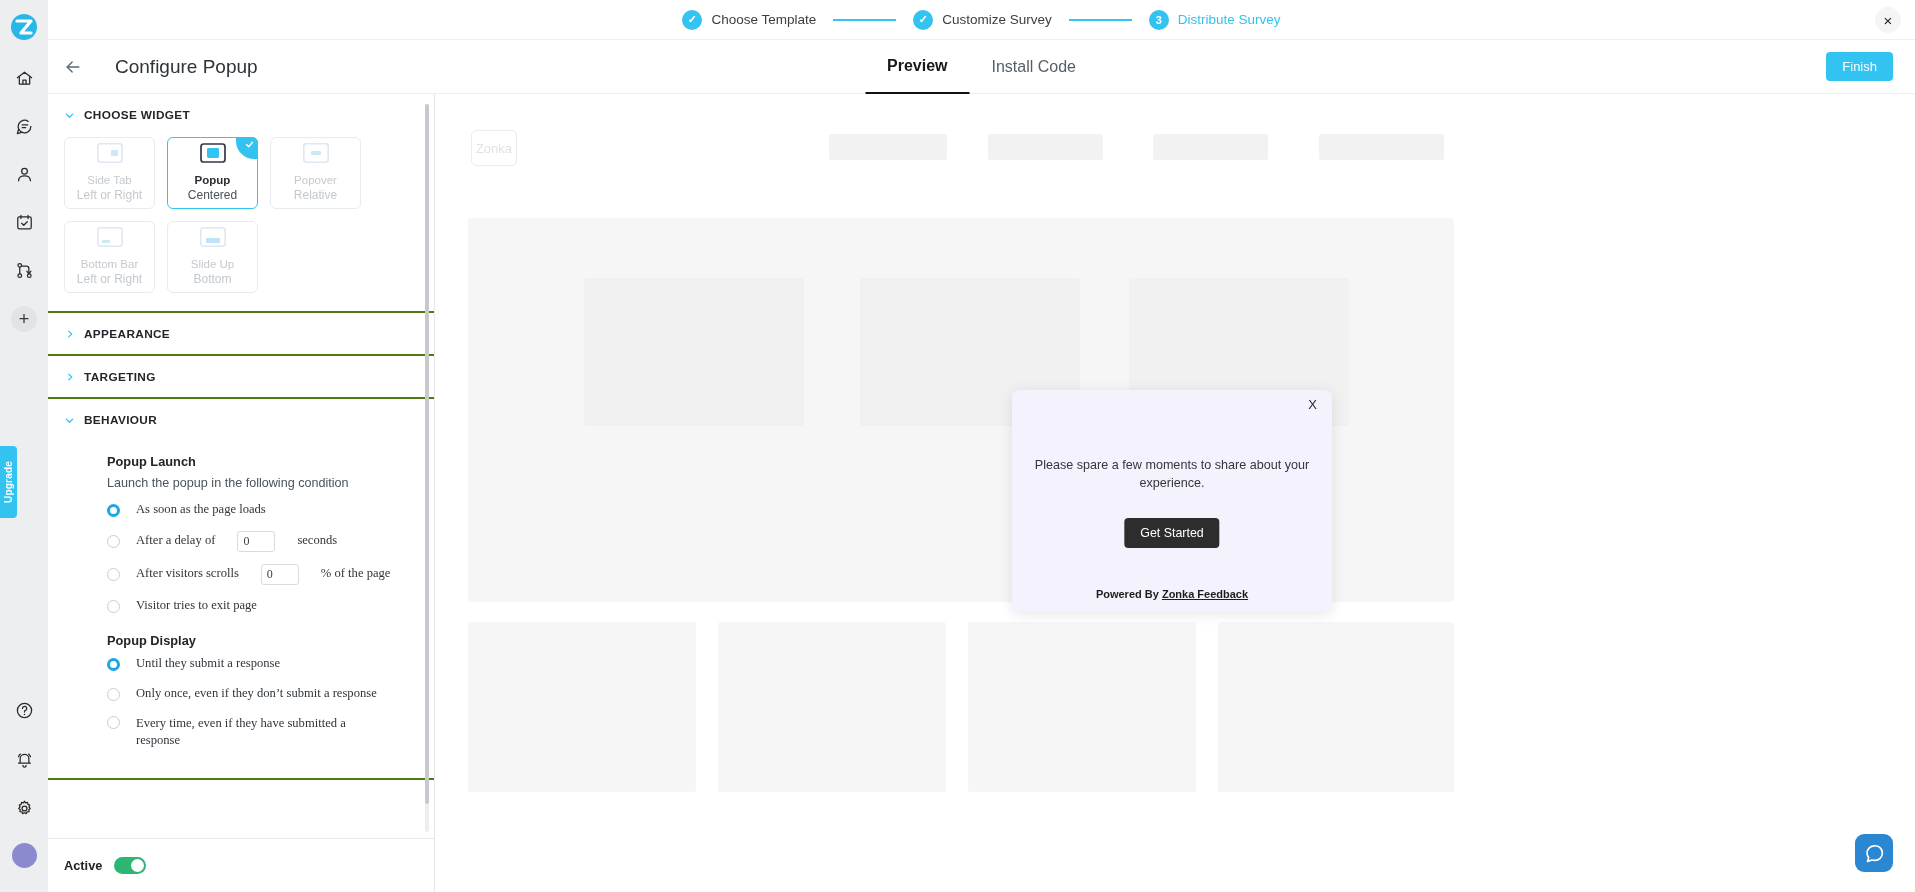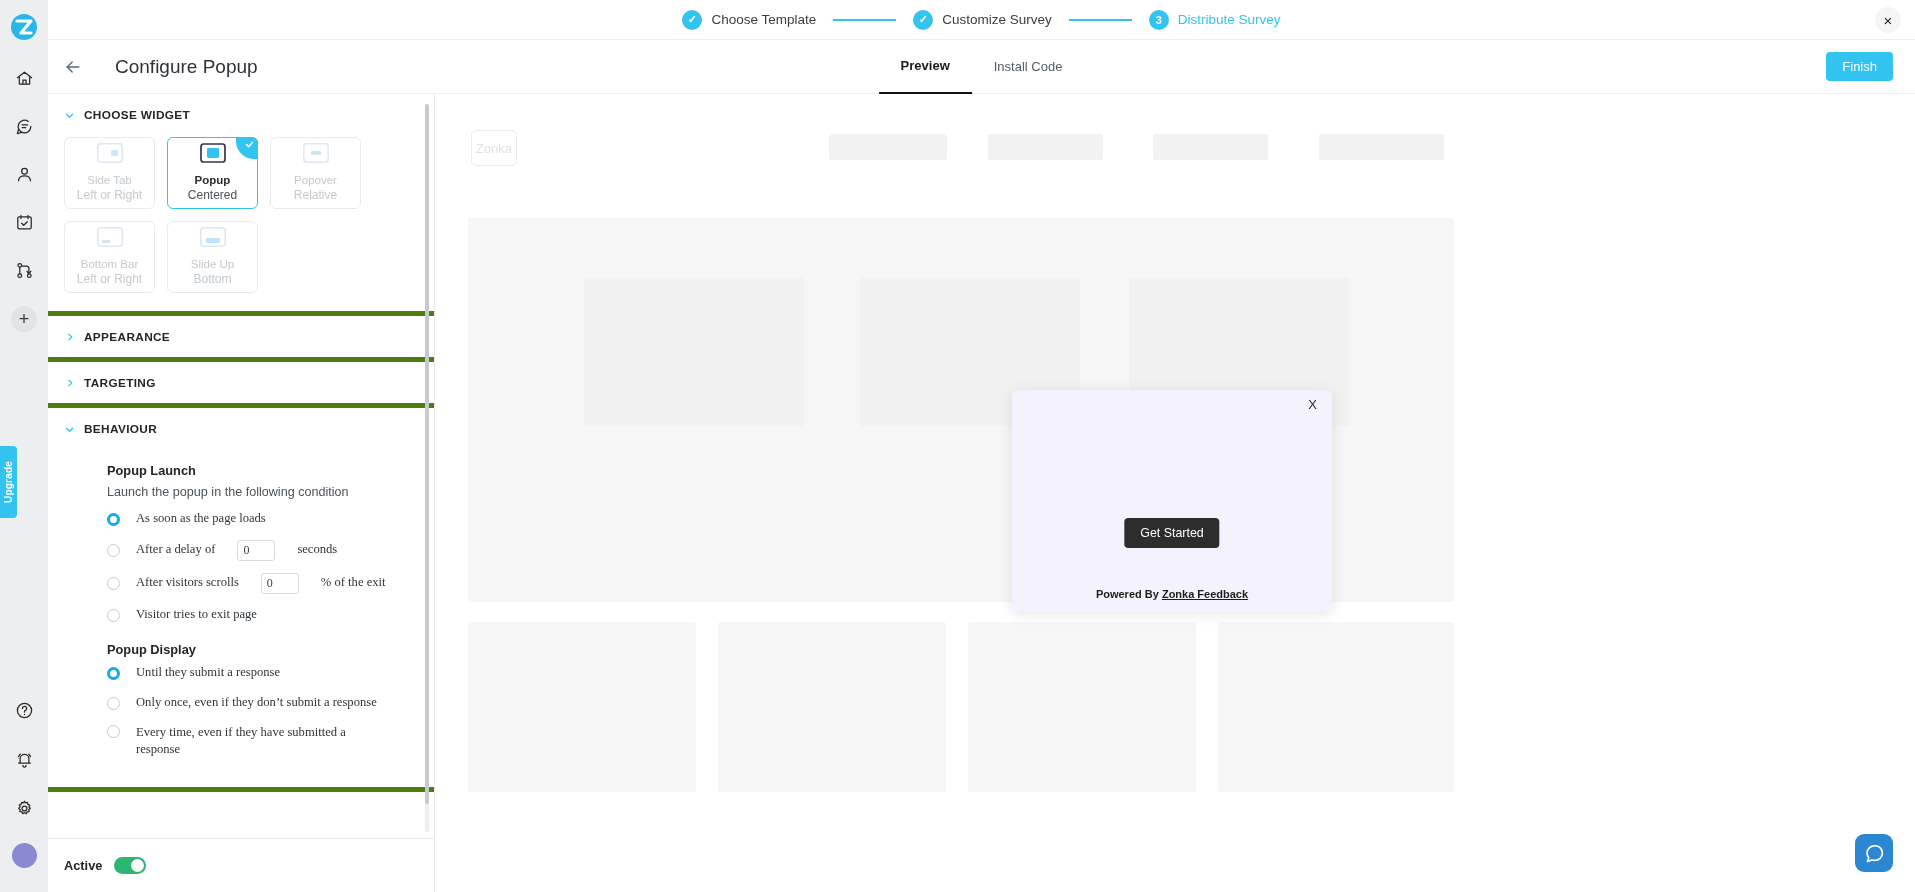--- a/index.html
+++ b/index.html
@@ -81,42 +81,42 @@
     display: flex; align-items: center; z-index: 15; gap: 21px;
   }
   .back-arrow {
     margin-left: 12px; width: 26px; height: 26px;
     display: flex; align-items: center; justify-content: center;
     color: #5a6570; cursor: pointer;
   }
   .page-title { margin-left: 8px; font-size: 19px; color: #2e3338; font-weight: normal; }
   .head-tabs { position: absolute; left: 50%; transform: translateX(-50%); display: flex; height: 54px; align-items: center; }
   .head-tab {
-    font-size: 13px; color: #555e66; padding: 0 22px; height: 54px;
+    font-size: 16px; color: #555e66; padding: 0 22px; height: 54px;
     display: flex; align-items: center; cursor: pointer;
   }
   .head-tab.sel { color: #16191c; font-weight: bold; border-bottom: 2.5px solid #111; }
   .finish-btn {
     position: absolute; right: 22px;
     background: #33c3f0; color: #fff; border: none;
     font-size: 13px; padding: 7px 16px; border-radius: 4px;
     font-family: inherit; cursor: pointer;
   }
 
   
   .panel {
     position: absolute; left: 48px; top: 94px; width: 387px; bottom: 0;
     background: #fff; border-right: 1px solid #e6e8ea;
     overflow: hidden;
   }
   .panel-scroll { position: absolute; inset: 0 0 45px 0; overflow: hidden; }
   .panel-track { position: absolute; right: 5px; top: 10px; bottom: 60px; width: 4px; background: #eceef0; border-radius: 2px; }
   .panel-thumb { position: absolute; right: 5px; top: 10px; width: 4px; height: 700px; background: #c6cace; border-radius: 2px; cursor: pointer; }
 
-  .sec { border-bottom: 5px solid #4d7c0f; }
+  .sec { border-bottom: 2px solid #4d7c0f; }
   .sec-head {
     display: flex; align-items: center; gap: 9px;
     padding: 14px 18px 13px 16px; cursor: pointer;
   }
   .chev { color: #33c3f0; font-size: 12px; width: 11px; display: flex; justify-content: center; }
   .sec-title { font-size: 11.8px; font-weight: bold; letter-spacing: .35px; color: #22262a; }
 
   .widget-grid { display: flex; flex-wrap: wrap; gap: 12px; padding: 2px 16px 18px 16px; }
   .wcard {
     width: 91px; height: 72px; border: 1px solid #e8eaec; border-radius: 6px;
@@ -435,21 +435,21 @@
           <span class="rdo"></span>
           <span class="rlabel">After a delay of</span>
           <input class="num-in" type="text" value="0" style="">
           <span class="rlabel">seconds</span>
         </div>
 
         <div class="radio-row">
           <span class="rdo"></span>
           <span class="rlabel">After visitors scrolls</span>
           <input class="num-in" type="text" value="0" style="">
-          <span class="rlabel">% of the exit</span>
+          <span class="rlabel">% of the page</span>
         </div>
 
         <div class="radio-row">
           <span class="rdo"></span>
           <span class="rlabel">Visitor tries to exit page</span>
         </div>
 
         <div class="grp-title" style="margin-top:18px">Popup Display</div>
 
         <div class="radio-row">
@@ -490,20 +490,21 @@
   <div class="sk-inner" style="left:425px; top:184px; width:220px; height:148px;"></div>
   <div class="sk-inner" style="left:694px; top:184px; width:220px; height:148px;"></div>
 
   <div class="sk-big" style="left:33px; top:528px; width:228px; height:170px;"></div>
   <div class="sk-big" style="left:283px; top:528px; width:228px; height:170px;"></div>
   <div class="sk-big" style="left:533px; top:528px; width:228px; height:170px;"></div>
   <div class="sk-big" style="left:783px; top:528px; width:236px; height:170px;"></div>
 
   <div class="popup">
     <div class="popup-x">X</div>
+    <div class="popup-msg">Please spare a few moments to share about your experience.</div>
     <button class="popup-cta">Get Started</button>
     <div class="popup-foot">
       <span>Powered By </span><a href="#">Zonka Feedback</a>
     </div>
   </div>
 
   <div class="chat-bubble">
     <svg width="21" height="21" viewBox="0 0 24 24" fill="none" stroke="#fff" stroke-width="1.9" stroke-linecap="round" stroke-linejoin="round">
         <path d="M21 11.5a8.4 8.4 0 0 1-9 8.4 9.6 9.6 0 0 1-2.8-.4L4 21l1.4-4.1A8.2 8.2 0 0 1 3.5 11.5 8.4 8.4 0 0 1 12 3.2a8.4 8.4 0 0 1 9 8.3z"></path>
       </svg>

